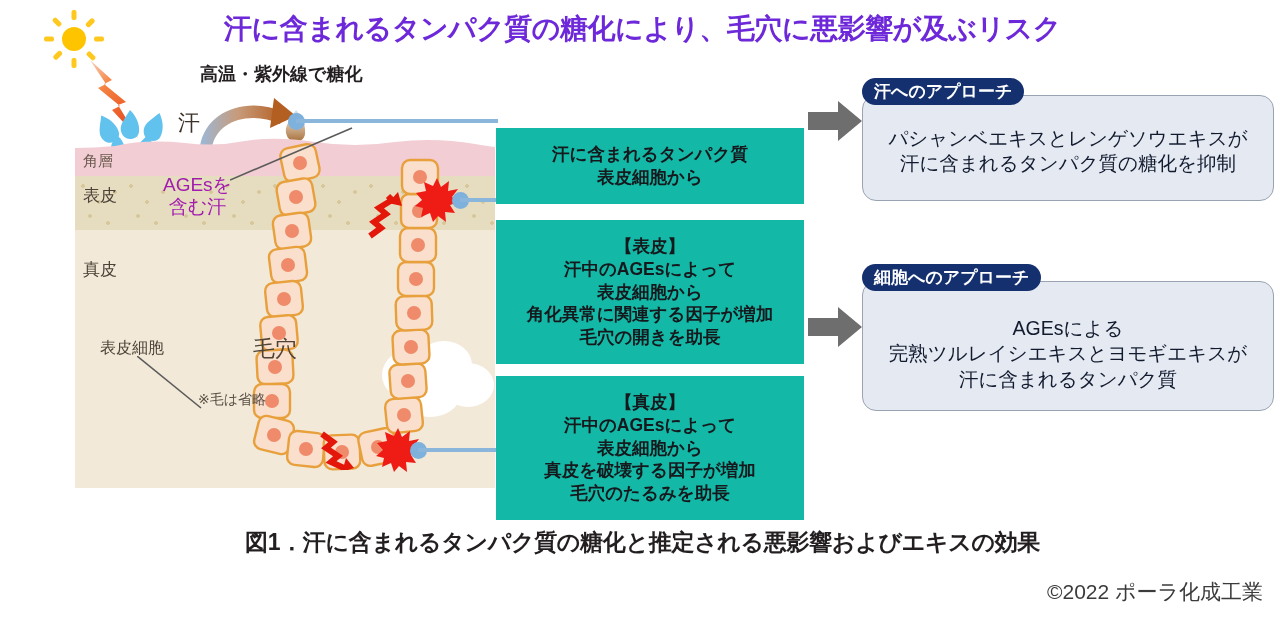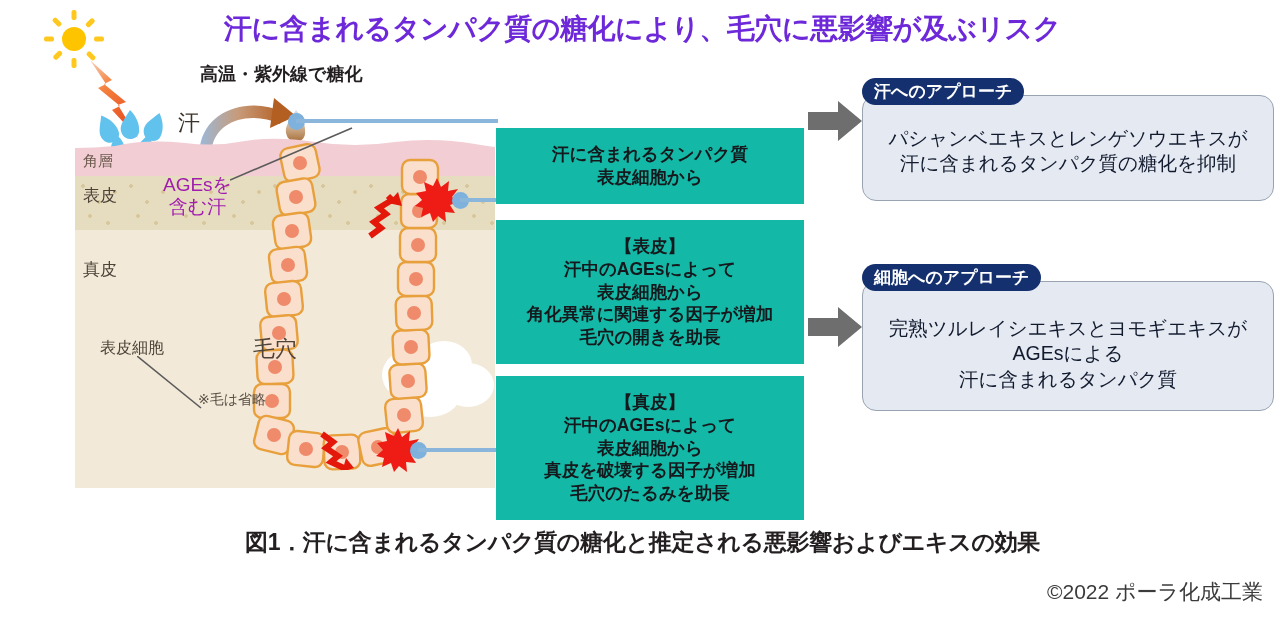--- a/index.html
+++ b/index.html
@@ -384,22 +384,22 @@
     <div class="panel-head">汗へのアプローチ</div>
     <div class="panel-body">
       <div>パシャンベエキスとレンゲソウエキスが</div>
       <div>汗に含まれるタンパク質の糖化を抑制</div>
     </div>
   </div>
 
   <div class="panel" id="p2">
     <div class="panel-head">細胞へのアプローチ</div>
     <div class="panel-body">
+      <div>AGEsによる</div>
       <div>完熟ツルレイシエキスとヨモギエキスが</div>
-      <div>AGEsによる</div>
       <div>汗に含まれるタンパク質</div>
     </div>
   </div>
 
   <div class="caption">図1．汗に含まれるタンパク質の糖化と推定される悪影響およびエキスの効果</div>
   <div class="copyright">©2022 ポーラ化成工業</div>
 
 </div>
 
 </body></html>

